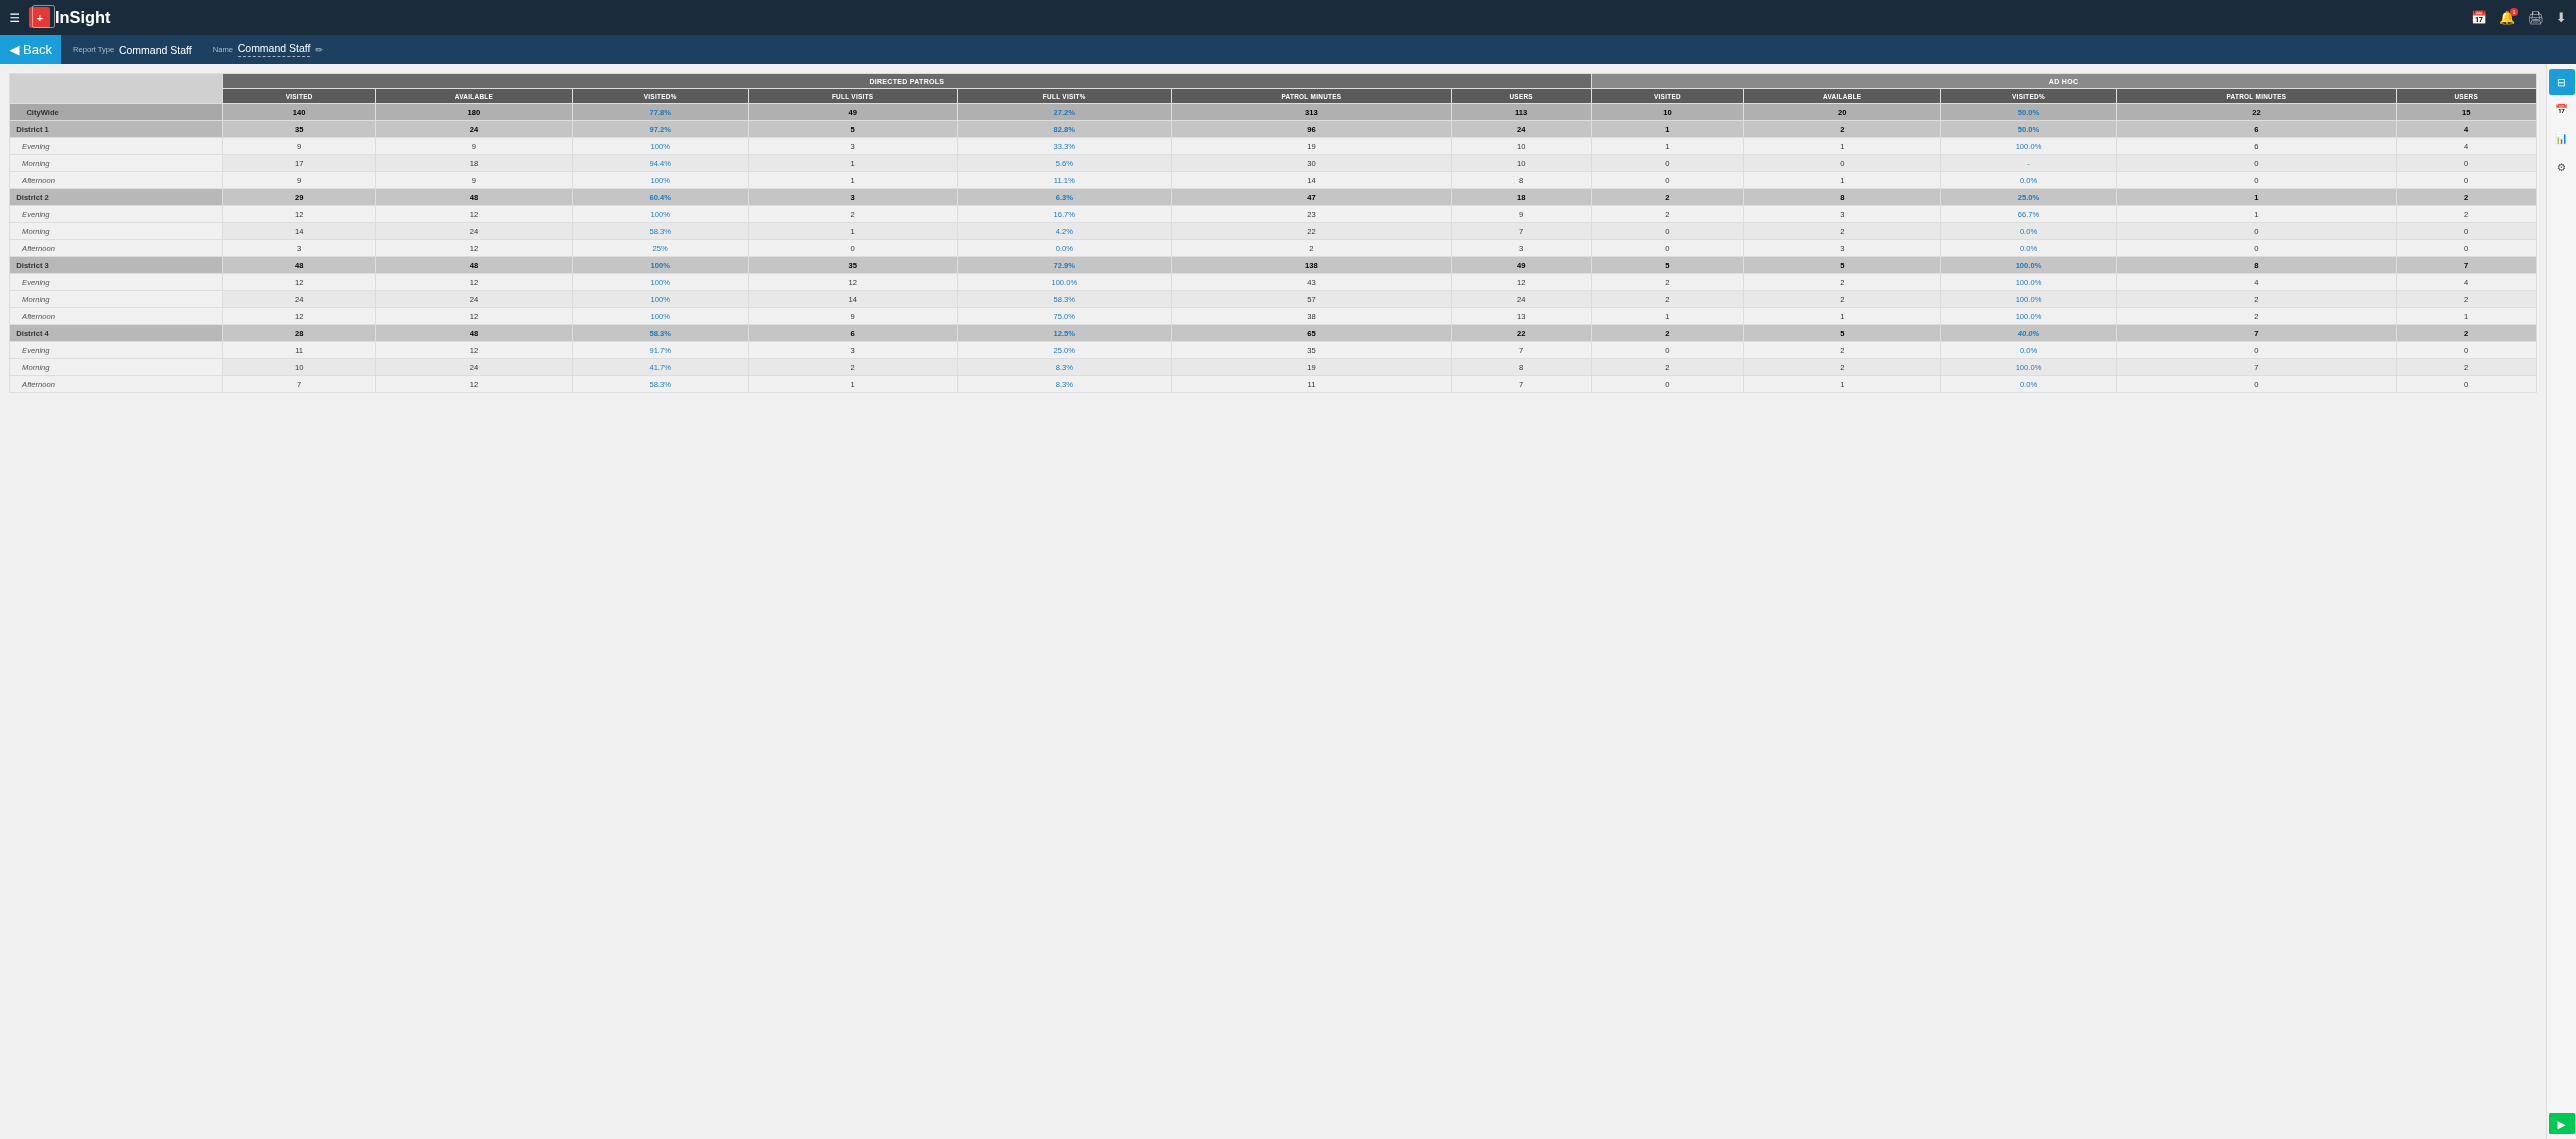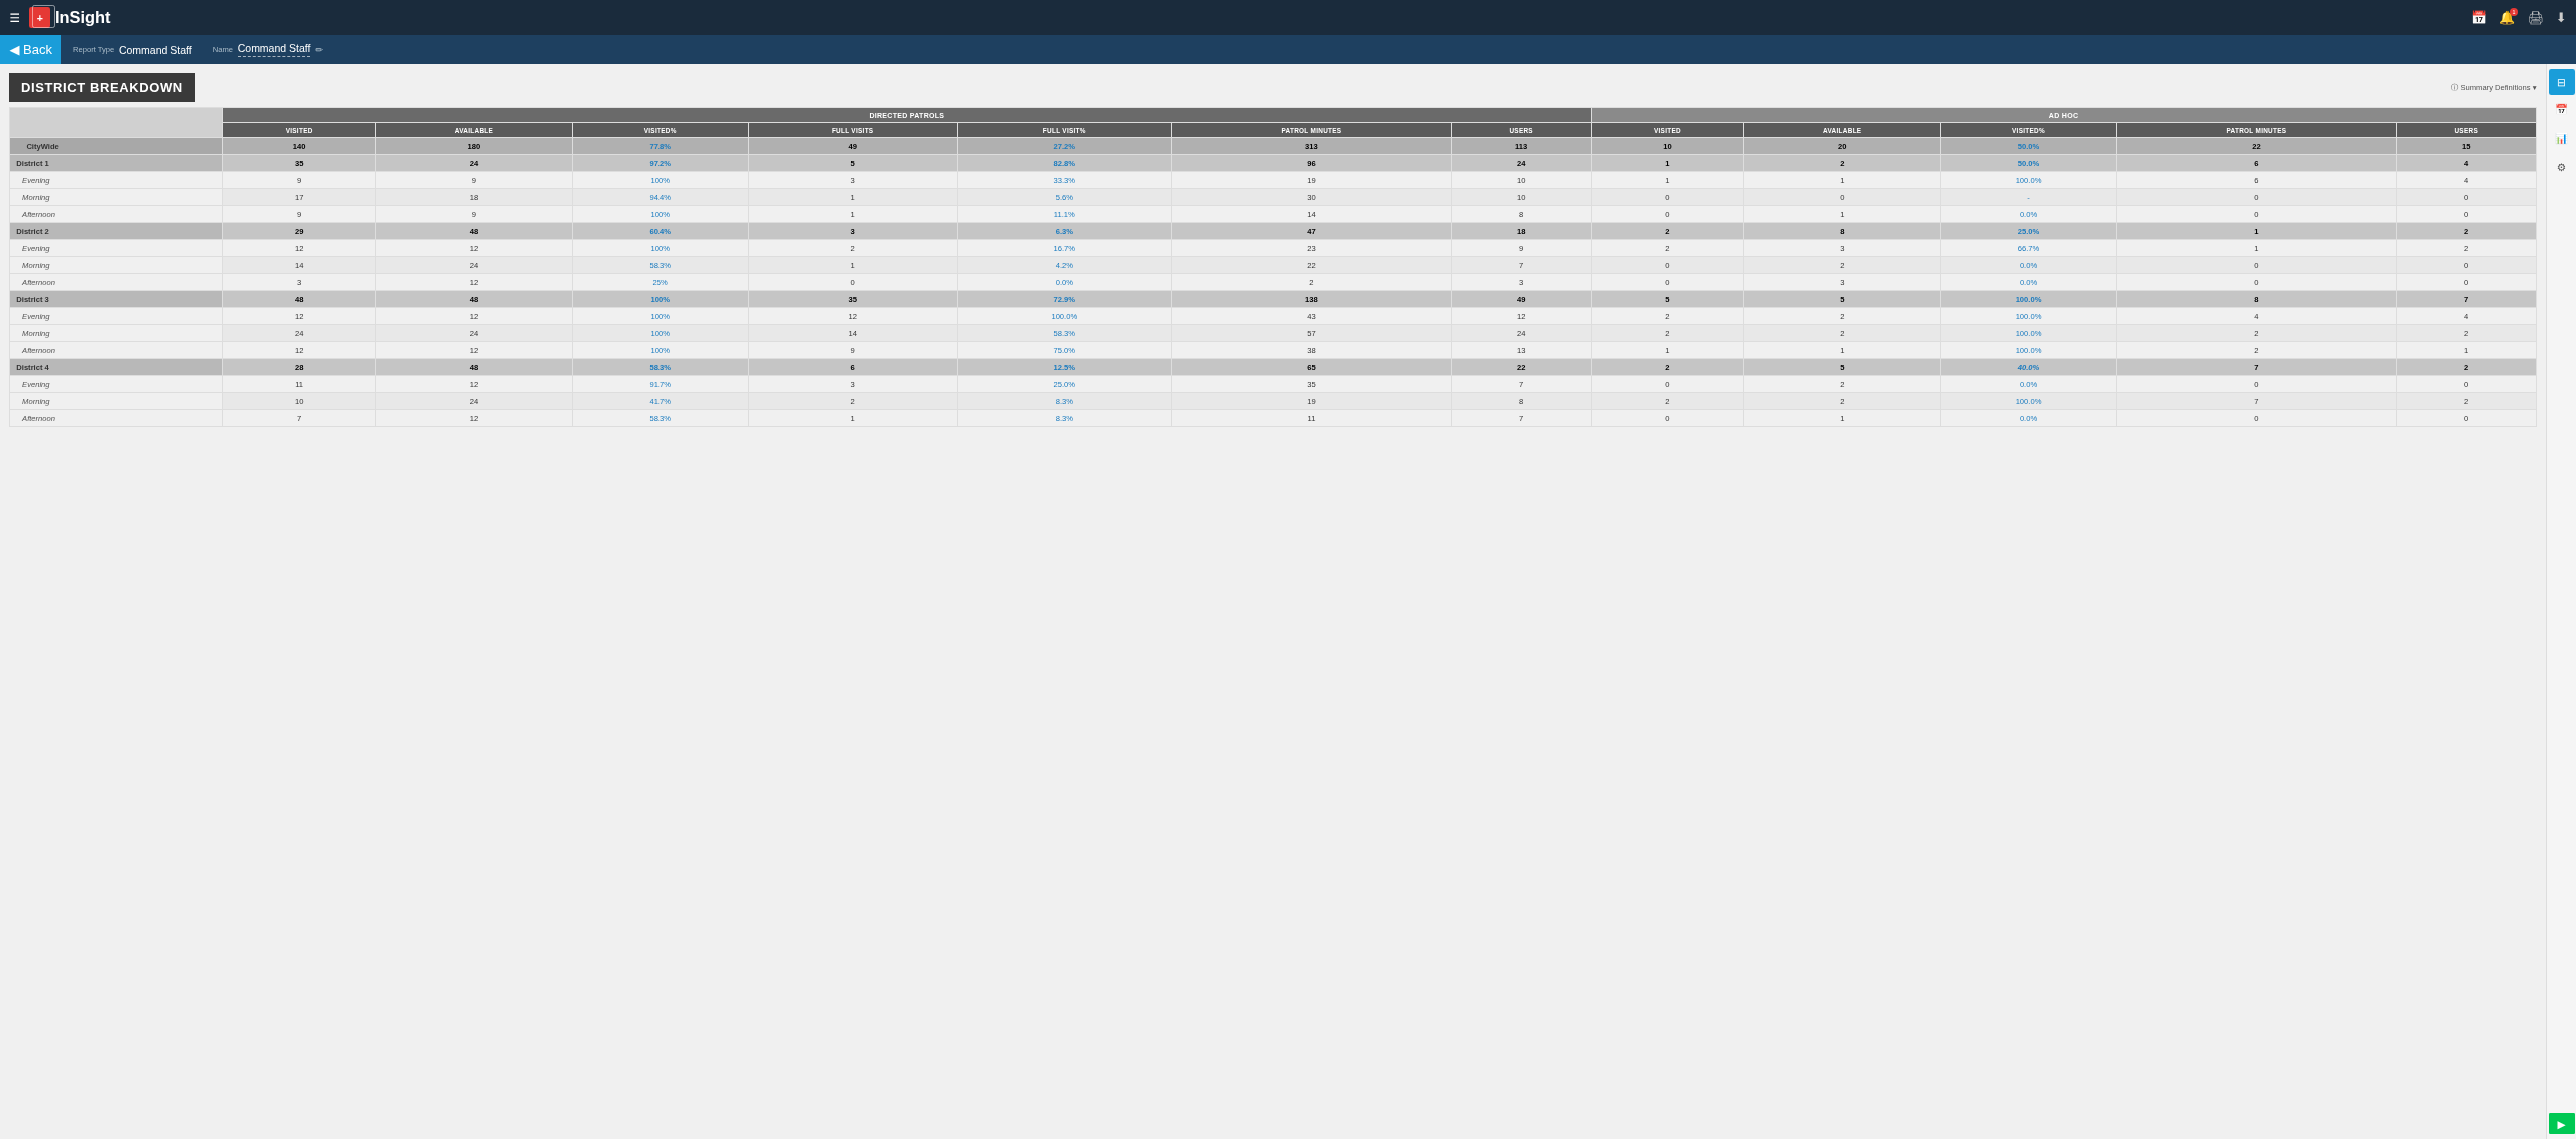--- a/index.html
+++ b/index.html
@@ -254,29 +254,20 @@
   <div class="name-section">
     <span class="name-label">Name</span>
     <span class="name-value">Command Staff</span>
     <span class="edit-icon">✏</span>
   </div>
 </div>
 
 <div class="layout">
   <div class="main-content">
 
-    <div class="section-header">
-      <div class="section-title-container">
-        <div class="section-title">DISTRICT BREAKDOWN</div>
-      </div>
-      <div class="summary-def">
-        <span>ⓘ Summary Definitions</span>
-        <span>▾</span>
-      </div>
-    </div>
 
     <table class="data-table">
       <thead>
         <tr class="group-header">
           <th class="col-label" rowspan="2"></th>
           <th colspan="7" class="directed-patrols-header">DIRECTED PATROLS</th>
           <th colspan="5" class="adhoc-header">AD HOC</th>
         </tr>
         <tr>
           <th>VISITED</th>

